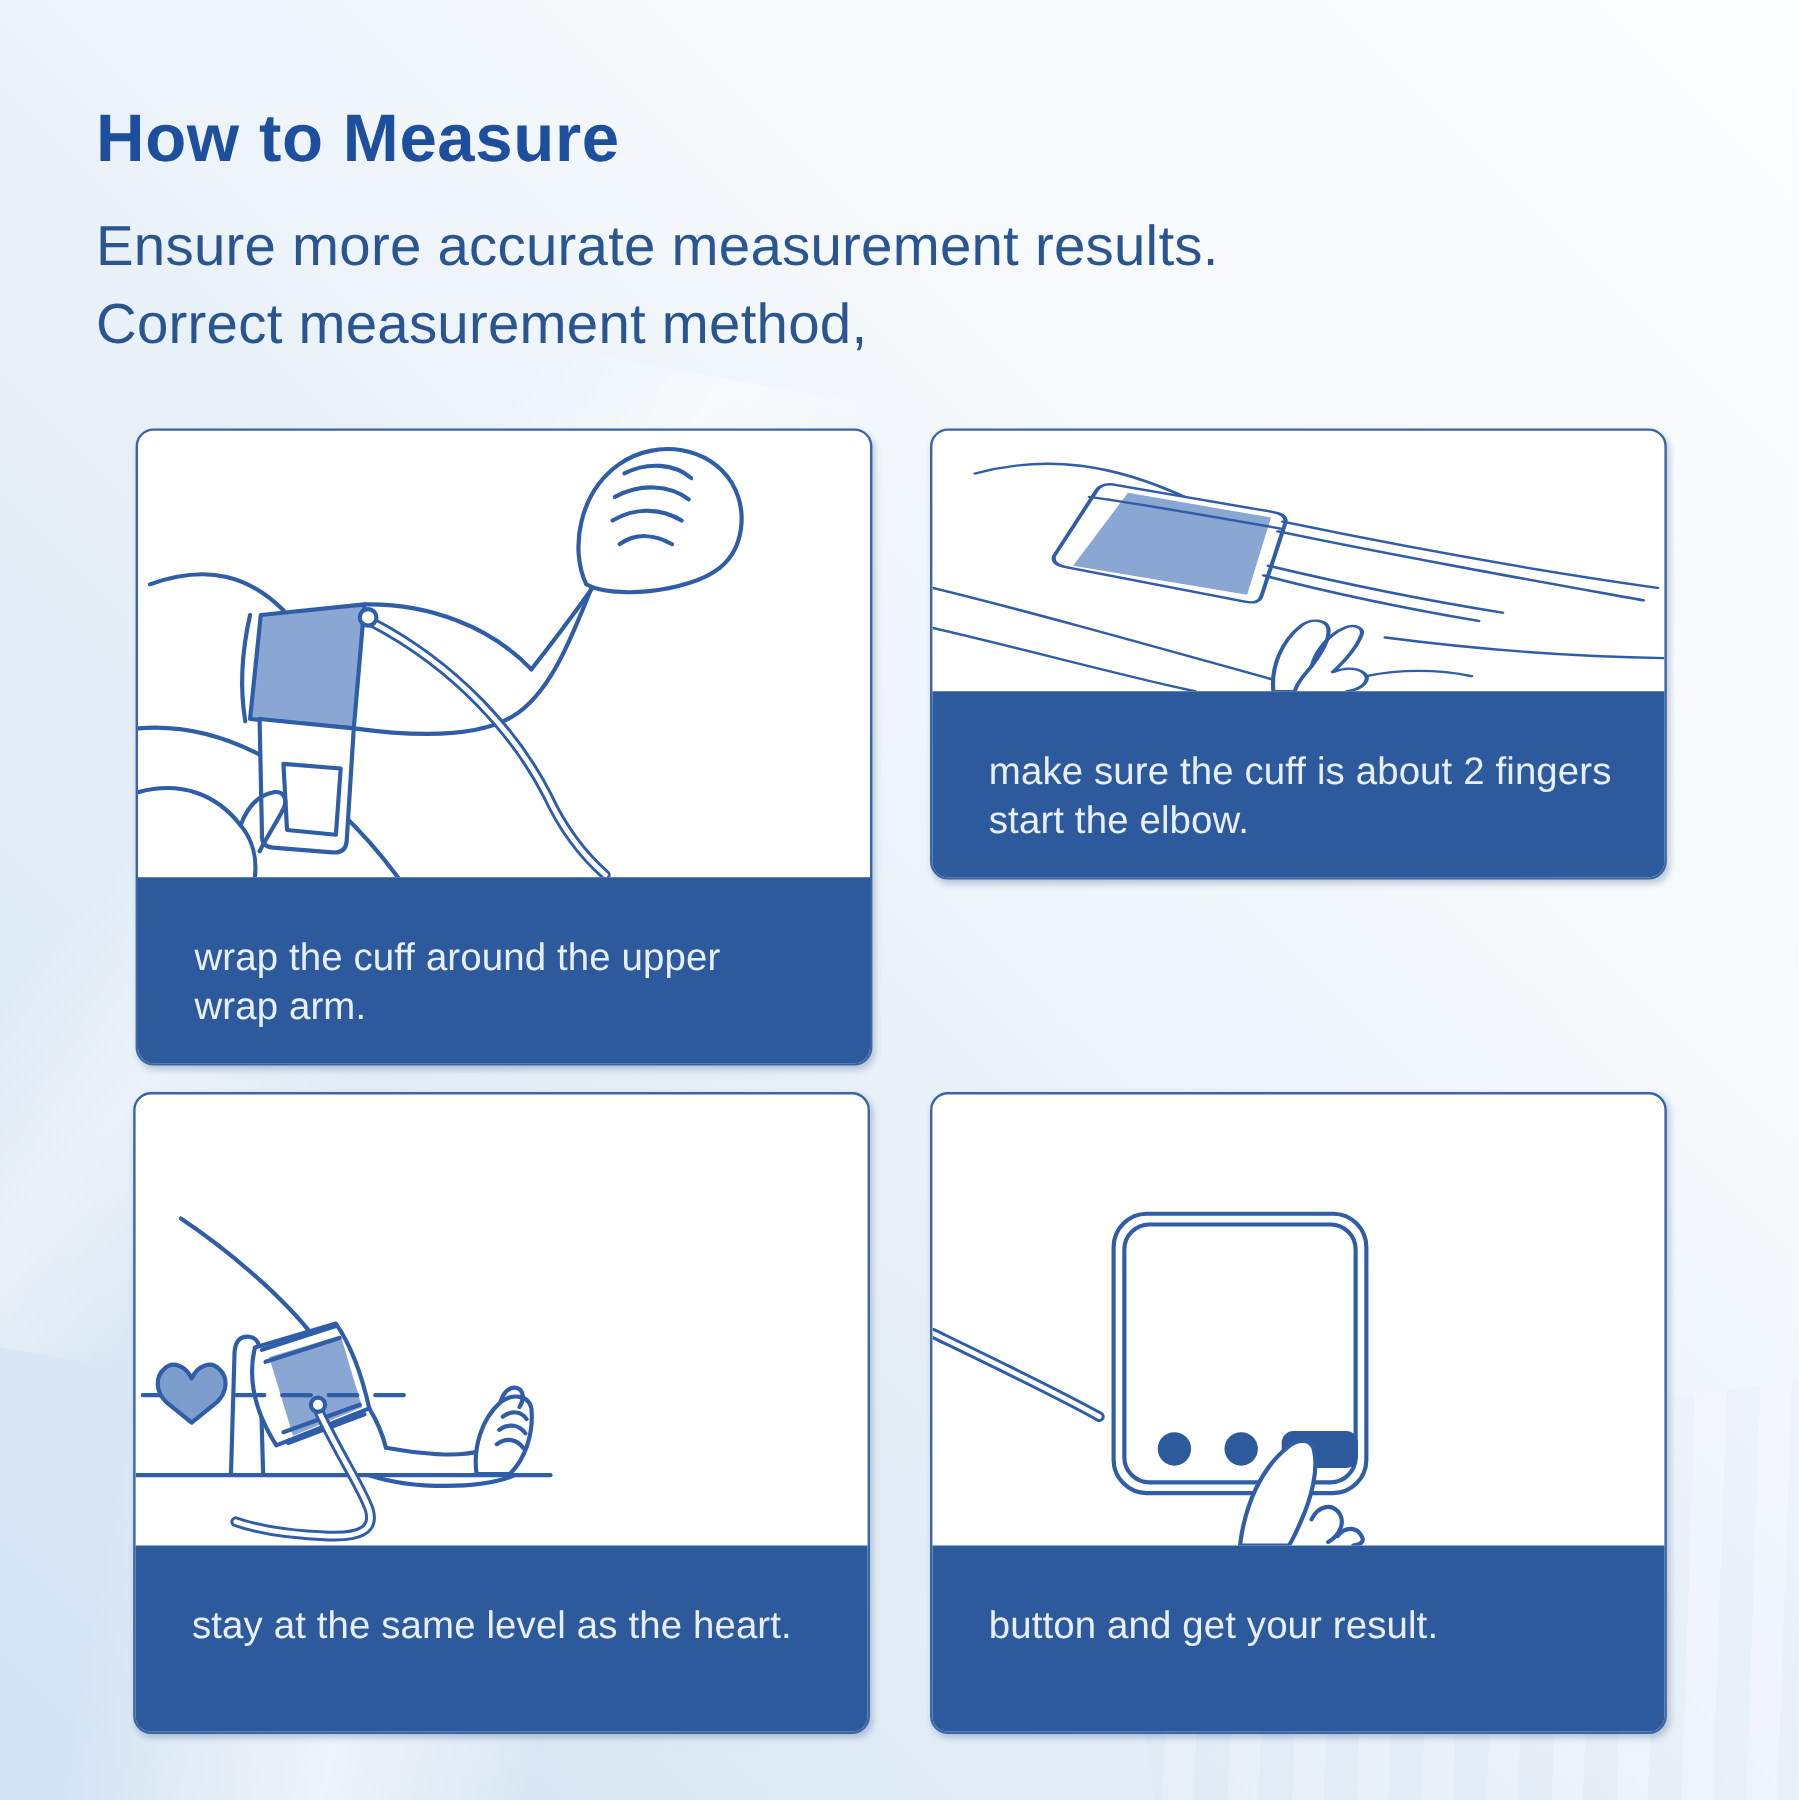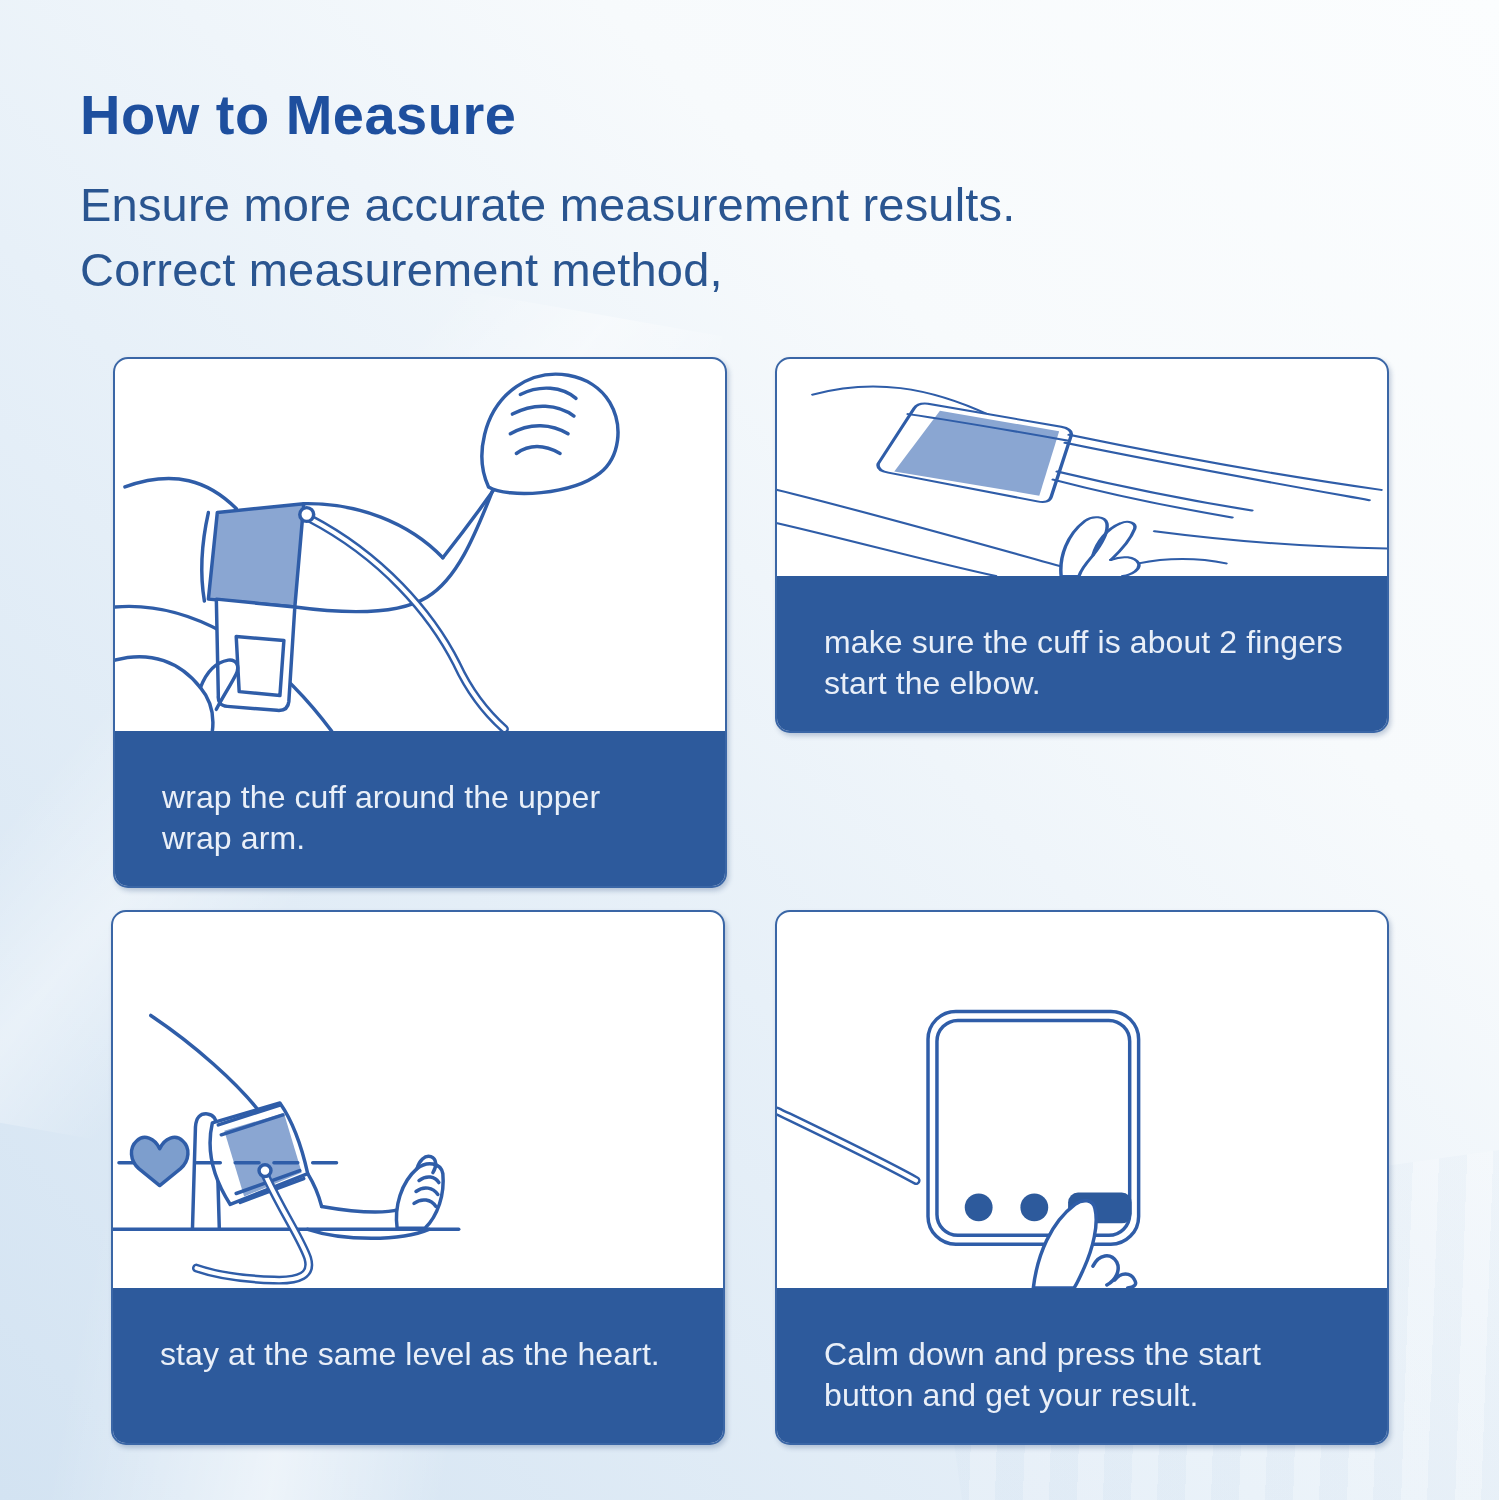--- a/index.html
+++ b/index.html
@@ -187,16 +187,15 @@
         <circle fill="#2d5a9c" stroke="none" cx="203" cy="297" r="14"></circle>
         <circle fill="#2d5a9c" stroke="none" cx="259" cy="297" r="14"></circle>
         <rect fill="#2d5a9c" stroke="none" x="293" y="282" width="64" height="31" rx="10"></rect>
         <path fill="#ffffff" d="M 258,378 C 262,344 276,312 300,294 C 308,288 318,289 320,298 C 324,314 318,338 309,358 C 305,367 301,375 299,378 Z"></path>
         <path d="M 318,356 C 324,344 336,342 342,352 C 346,360 341,370 332,375"></path>
         <path d="M 340,370 C 346,362 356,362 360,370 C 363,375 359,377 353,378"></path>
       </g>
     </svg>
   </div>
   <div class="caption">
-    <div>Calm down and press the start</div>
     <div>button and get your result.</div>
   </div>
 </div>
 
 </body></html>

